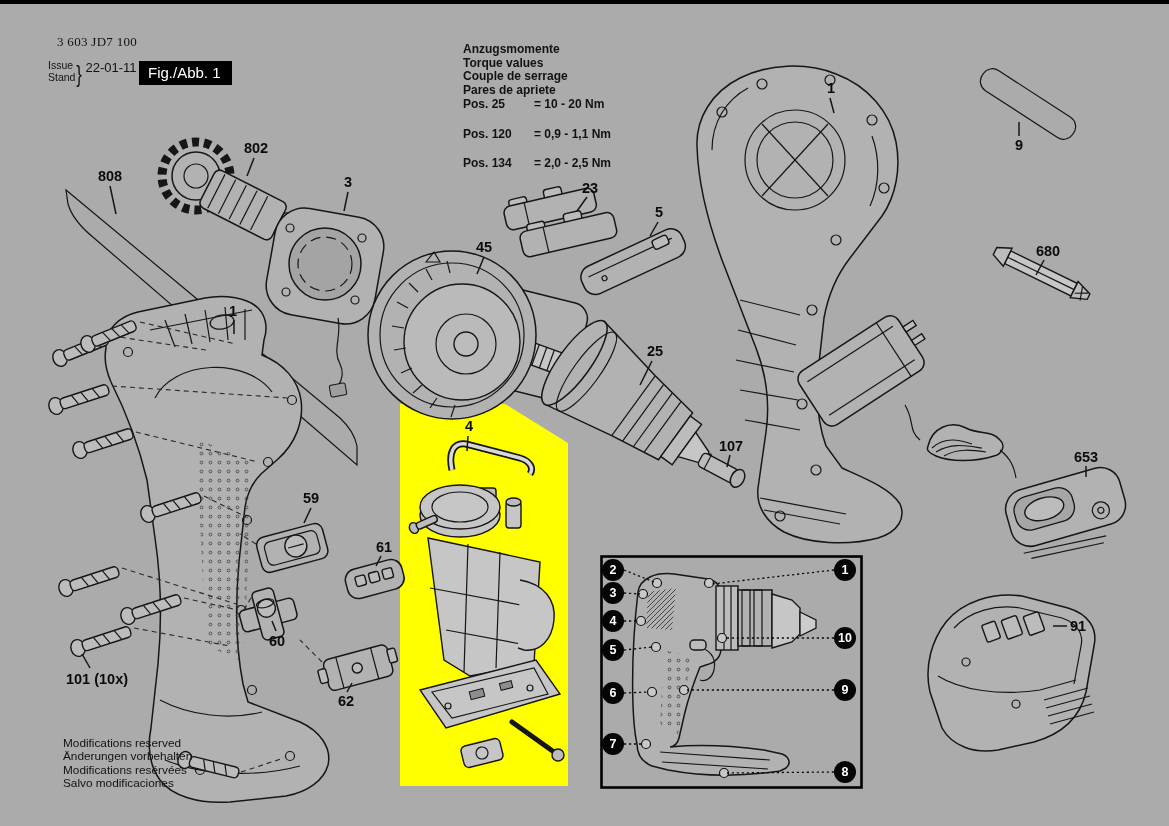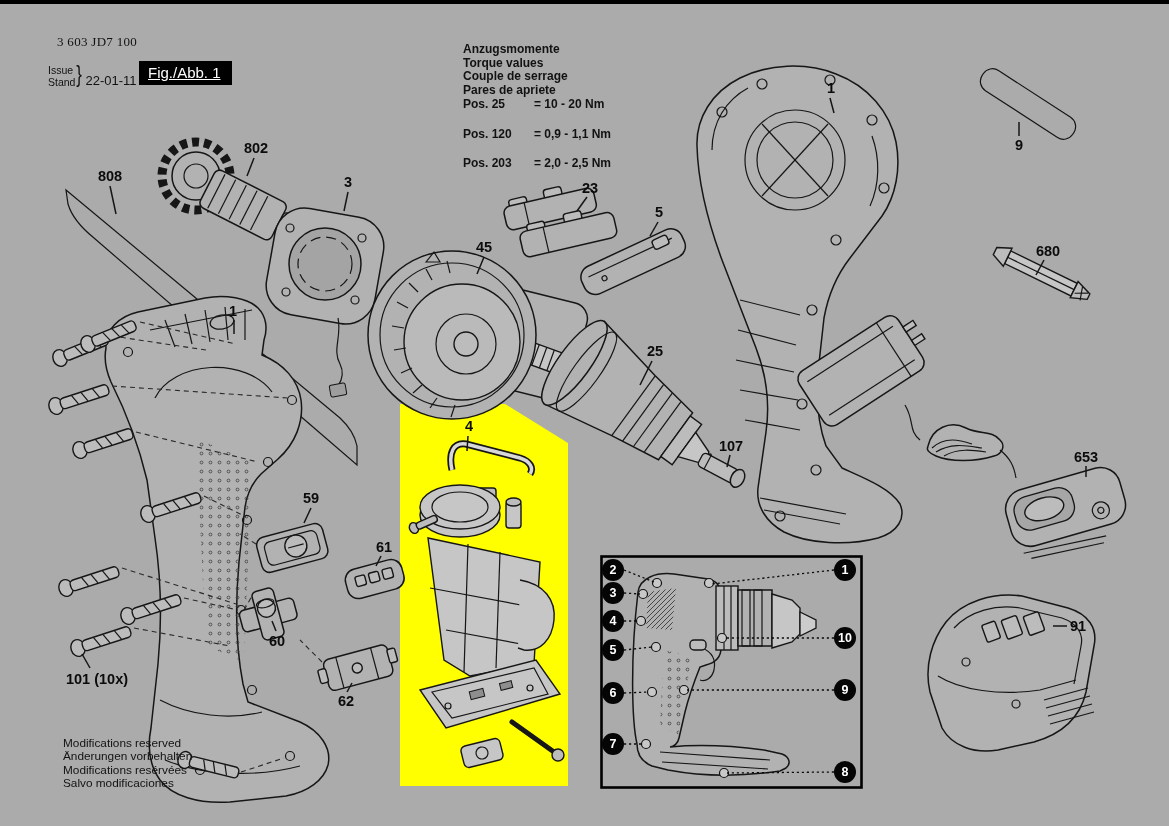--- a/index.html
+++ b/index.html
@@ -6,25 +6,25 @@
   body{
     width:1169px;height:826px;position:relative;overflow:hidden;
     background:#ababab;
     font-family:"Liberation Sans", sans-serif;
     color:#121212;
   }
   .topbar{position:absolute;left:0;top:0;width:1169px;height:4px;background:#000;}
   .abs{position:absolute;}
   
   .part-number{left:57px;top:34px;font-size:13px;letter-spacing:.3px;font-family:Liberation Serif, serif;}
-  .issue-block{left:48px;top:60px;display:flex;align-items:flex-end;}
+  .issue-block{left:48px;top:60px;display:flex;align-items:flex-start;}
   .issue-lines{display:flex;flex-direction:column;font-size:10.5px;line-height:11.5px;}
   .brace{font-size:24px;font-weight:400;margin:0 2px 0 0;transform:scaleX(.7);}
   .issue-date{font-size:13px;}
-  .fig-box{left:139px;top:61px;background:#000;color:#fff;font-size:15px;padding:3px 11px 4px 9px;text-decoration:underline;}
+  .fig-box{left:139px;top:61px;background:#000;color:#fff;font-size:15px;padding:3px 11px 4px 9px;}
   
   .torque{left:463px;top:43px;font-size:12px;line-height:13.7px;font-weight:bold;}
   .torque .rows{display:grid;grid-template-columns:55px auto;gap:16px;}
   
   .footer{left:55px;top:737px;font-size:11.8px;line-height:13.4px;margin-left:8px;}
   
   .lbl{position:absolute;transform:translate(-50%,-50%);font-weight:bold;font-size:14.5px;white-space:nowrap;color:#0b0b0b;}
   
   .callout{position:absolute;width:22px;height:22px;border-radius:50%;background:#050505;color:#fff;
     font-size:12.5px;font-weight:bold;text-align:center;line-height:22px;}
@@ -505,21 +505,21 @@
 <div class="abs torque">
   <div>Anzugsmomente</div>
   <div>Torque values</div>
   <div>Couple de serrage</div>
   <div>Pares de apriete</div>
   <div class="rows">
     <span>Pos. 25</span>
     <span>= 10 - 20 Nm</span>
     <span>Pos. 120</span>
     <span>= 0,9 - 1,1 Nm</span>
-    <span>Pos. 203</span>
+    <span>Pos. 134</span>
     <span>= 2,0 - 2,5 Nm</span>
   </div>
 </div>
 
 <div class="abs footer">
   <div>Modifications reserved</div>
   <div>Änderungen vorbehalten</div>
   <div>Modifications resérvées</div>
   <div>Salvo modificaciones</div>
 </div>

